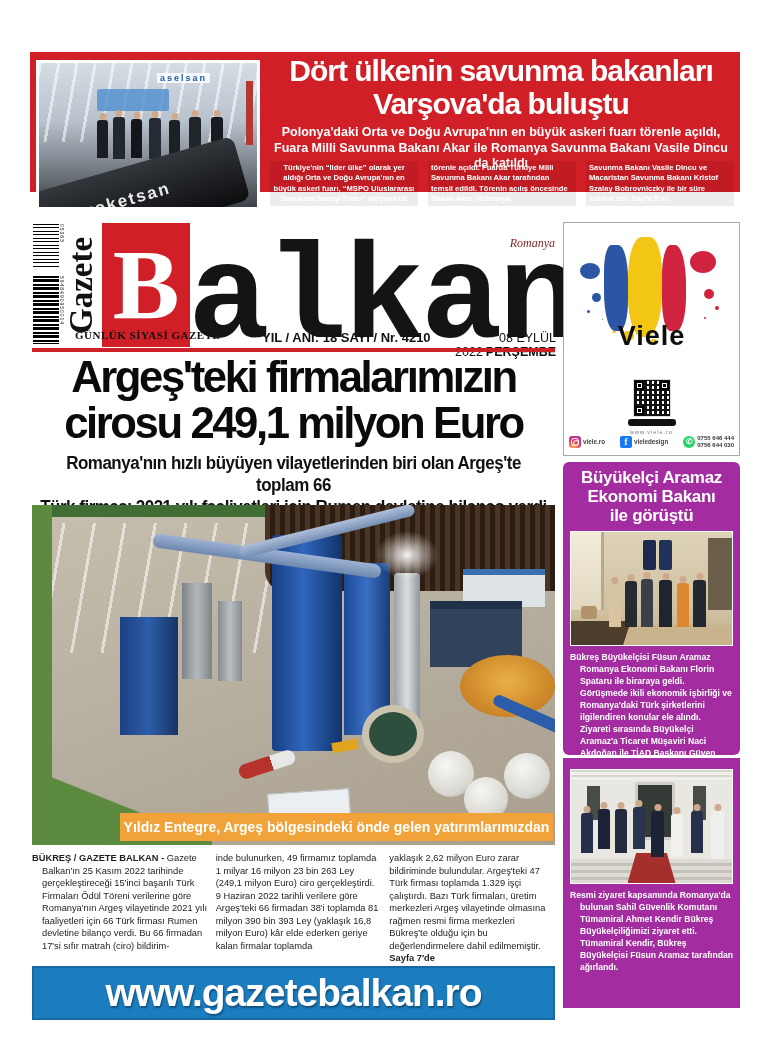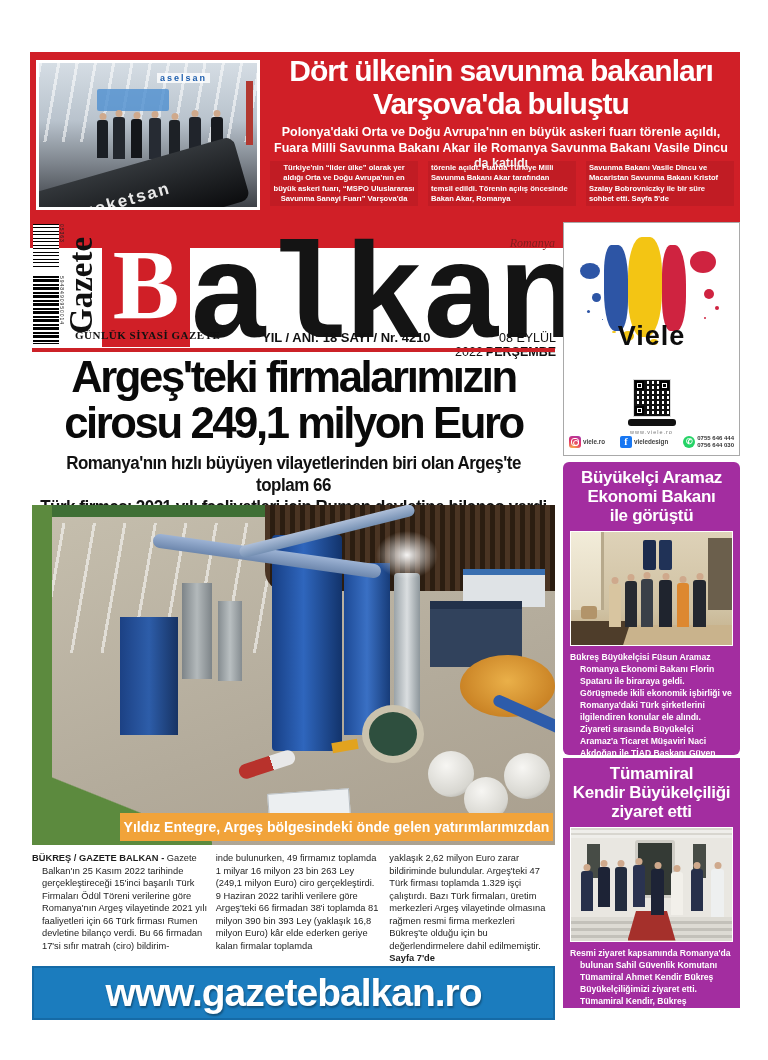--- a/index.html
+++ b/index.html
@@ -1,20 +1,20 @@
 <!DOCTYPE html>
 <html><head>
 <meta charset="utf-8">
 <style>
   html,body{margin:0;padding:0;background:#fff;}
   body{width:768px;height:1060px;position:relative;overflow:hidden;
        font-family:"Liberation Sans",sans-serif;color:#111;}
   .abs{position:absolute;}
   
-  .banner{left:30px;top:52px;width:710px;height:196px;background:#d01f27;}
+  .banner{left:30px;top:52px;width:710px;height:140px;background:#d01f27;}
   .banner-photo{left:6px;top:8px;width:224px;height:150px;background:#fff;padding:3px;box-sizing:border-box;}
   .fair{position:relative;width:100%;height:100%;overflow:hidden;
         background:linear-gradient(180deg,#d5dde4 0%,#b9c3cd 40%,#7d848c 70%,#3d4147 100%);}
   .fair-beams{left:0;top:0;right:0;height:55%;
         background:repeating-linear-gradient(100deg,rgba(255,255,255,.55) 0 3px,transparent 3px 18px);}
   .fair-screen{left:58px;top:26px;width:72px;height:22px;background:#4e8fd0;opacity:.8;border-radius:2px;}
   .fair-sign{left:118px;top:10px;background:rgba(255,255,255,.8);color:#1f5fae;
         font-size:9px;font-weight:bold;letter-spacing:2px;padding:0 3px;}
   .fair-red{right:4px;top:18px;width:7px;height:64px;background:#b23830;}
   .fig{position:absolute;border-radius:3px 3px 0 0;}
@@ -254,25 +254,20 @@
     <div class="fig" style="left:54px;bottom:18px;width:12px;height:46px;background:#262a31;"></div>
     <div class="fig" style="left:70px;bottom:18px;width:12px;height:48px;background:#3a4048;"></div>
     <div class="fig" style="left:88px;bottom:18px;width:13px;height:47px;background:#1f242e;"></div>
     <div class="fig" style="left:106px;bottom:18px;width:12px;height:44px;background:#dd8830;"></div>
     <div class="fig" style="left:122px;bottom:18px;width:13px;height:47px;background:#23272f;"></div>
   </div>
   <div class="sbody hang">Bükreş Büyükelçisi Füsun Aramaz Romanya Ekonomi Bakanı Florin Spataru ile biraraya geldi. Görüşmede ikili ekonomik işbirliği ve Romanya'daki Türk şirketlerini ilgilendiren konular ele alındı. Ziyareti sırasında Büyükelçi Aramaz'a Ticaret Müşaviri Naci Akdoğan ile TİAD Başkanı Güven Güngör refakat ettiler.</div>
 </div>
 
 <div class="abs sbox s2">
-  <div class="stitle">
-    <div>Tümamiral</div>
-    <div>Kendir Büyükelçiliği</div>
-    <div>ziyaret etti</div>
-  </div>
   <div class="sphoto visit">
     <div class="abs cornice"></div>
     <div class="abs" style="left:64px;top:12px;width:34px;height:52px;background:#343a35;border:3px solid #cfcdc6;border-radius:3px 3px 0 0;"></div>
     <div class="abs" style="left:16px;top:16px;width:13px;height:34px;background:#474c46;"></div>
     <div class="abs" style="right:26px;top:16px;width:13px;height:34px;background:#474c46;"></div>
     <div class="abs steps"></div>
     <div class="abs" style="left:50%;bottom:0;transform:translateX(-50%);width:48px;height:30px;background:#a5302b;clip-path:polygon(18% 0,82% 0,100% 100%,0 100%);"></div>
     <div class="fig" style="left:10px;bottom:30px;width:12px;height:40px;background:#27304a;"></div>
     <div class="fig" style="left:27px;bottom:34px;width:12px;height:40px;background:#1d2336;"></div>
     <div class="fig" style="left:44px;bottom:30px;width:12px;height:44px;background:#232c3e;"></div>

